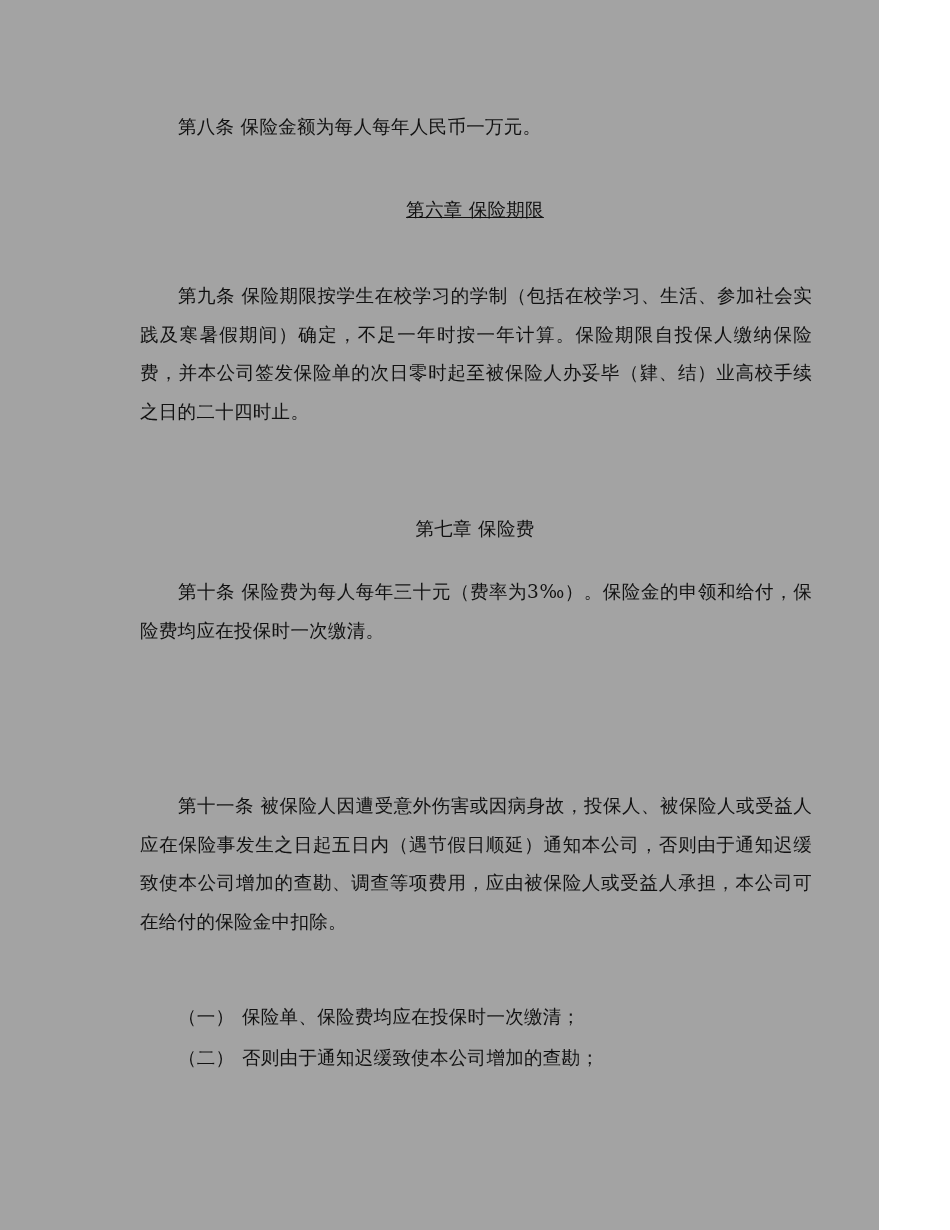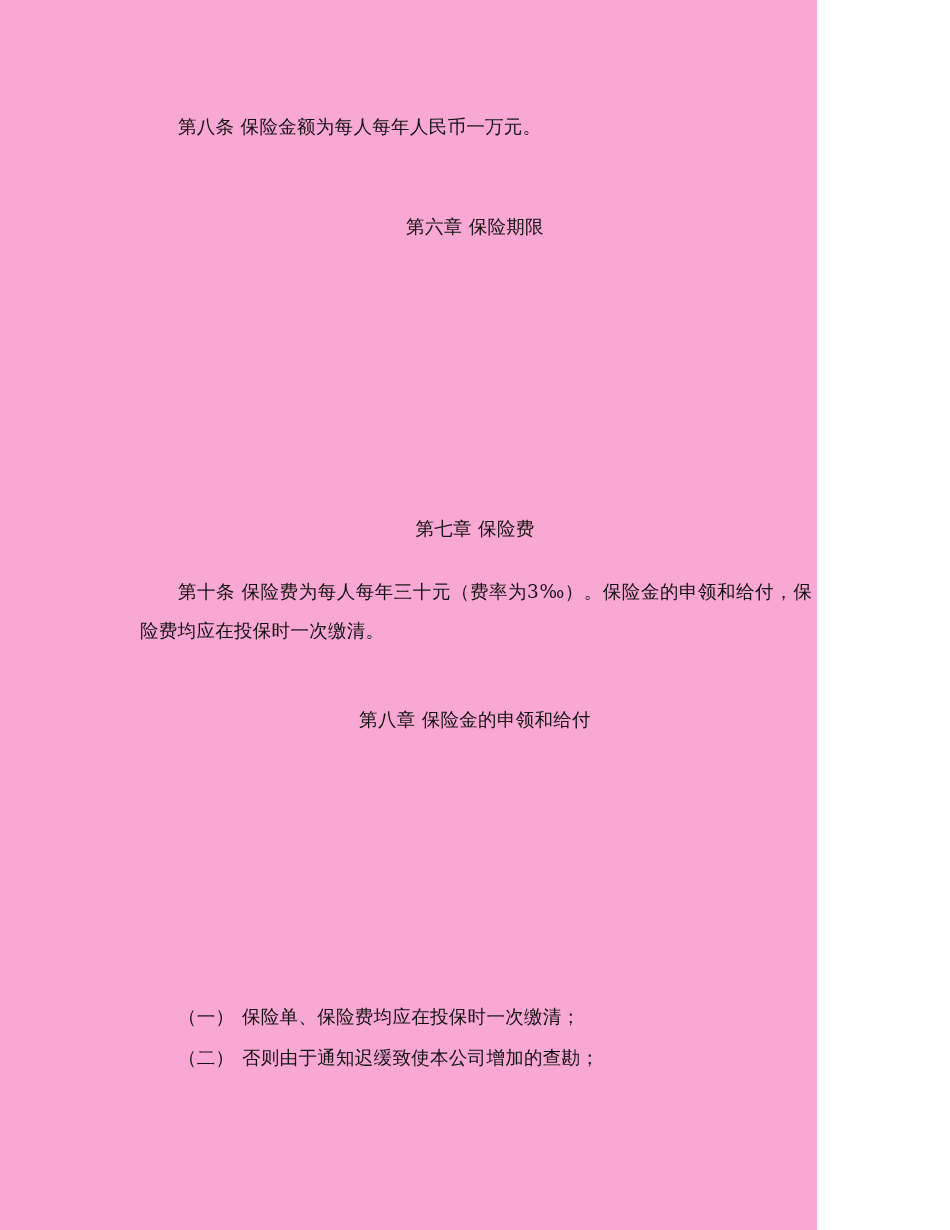--- a/index.html
+++ b/index.html
@@ -11,23 +11,23 @@
       width: 950px;
       height: 1230px;
       position: relative;
       overflow: hidden;
       font-family: "DejaVu Serif", "Liberation Serif", serif;
       color: #111111;
     }
     .page {
       position: absolute;
       left: 0; top: 0;
-      width: 817px;
+      width: 879px;
       height: 1230px;
-      background: #f9a8d4;
+      background: #a3a3a3;
     }
     .line {
       position: absolute;
       font-size: 18.5px;
       line-height: 24px;
       white-space: nowrap;
       letter-spacing: 0.3px;
     }
     .para {
       position: absolute;
@@ -54,29 +54,30 @@
       width: 64px;
     }
   </style>
 </head>
 <body>
 
 <div class="page">
 
   <div class="line" style="left:178px; top:115px;">第八条 保险金额为每人每年人民币一万元。</div>
 
-  <div class="heading" style="top:215px;">第六章 保险期限</div>
+  <div class="heading" style="top:198px;text-decoration:underline;">第六章 保险期限</div>
 
+  <div class="para" style="top:277px;">第九条 保险期限按学生在校学习的学制（包括在校学习、生活、参加社会实践及寒暑假期间）确定，不足一年时按一年计算。保险期限自投保人缴纳保险费，并本公司签发保险单的次日零时起至被保险人办妥毕（肄、结）业高校手续之日的二十四时止。</div>
 
   <div class="heading" style="top:517px;">第七章 保险费</div>
 
   <div class="para" style="top:573px;">第十条 保险费为每人每年三十元（费率为3‰）。保险金的申领和给付，保险费均应在投保时一次缴清。</div>
 
-  <div class="heading" style="top:708px;">第八章 保险金的申领和给付</div>
 
+  <div class="para" style="top:787px;">第十一条 被保险人因遭受意外伤害或因病身故，投保人、被保险人或受益人应在保险事发生之日起五日内（遇节假日顺延）通知本公司，否则由于通知迟缓致使本公司增加的查勘、调查等项费用，应由被保险人或受益人承担，本公司可在给付的保险金中扣除。</div>
 
 
   <div class="line" style="left:178px; top:1005px;">
     <span class="item-num">（一）</span><span>保险单、保险费均应在投保时一次缴清；</span>
   </div>
 
   <div class="line" style="left:178px; top:1046px;">
     <span class="item-num">（二）</span><span>否则由于通知迟缓致使本公司增加的查勘；</span>
   </div>
 

